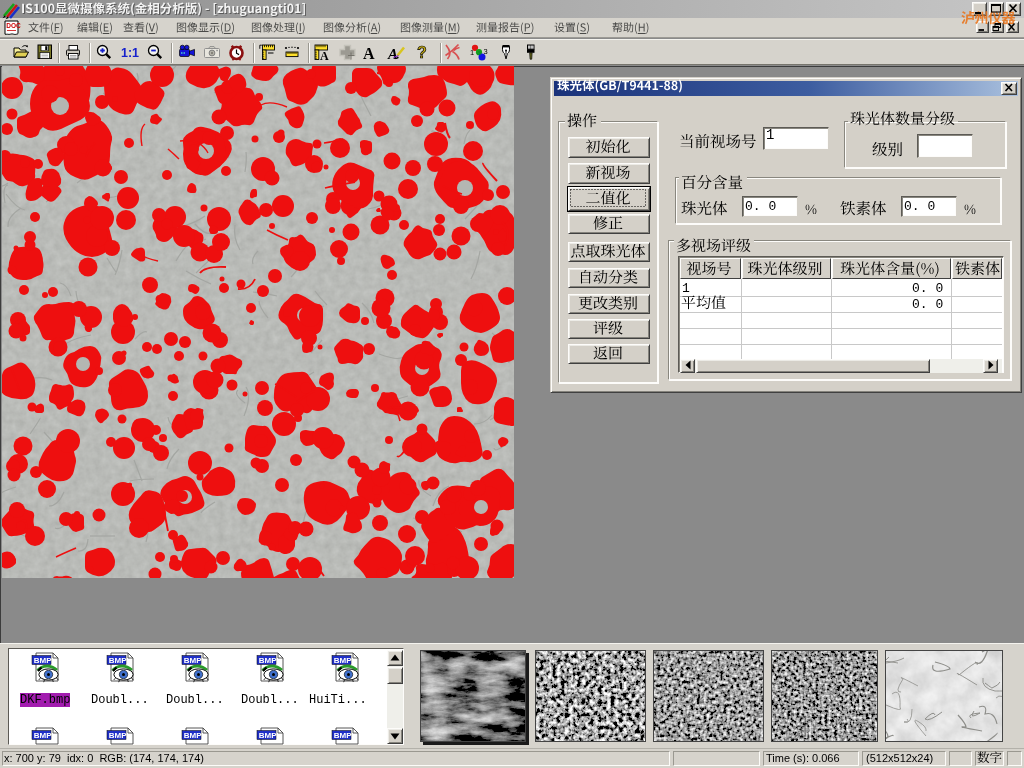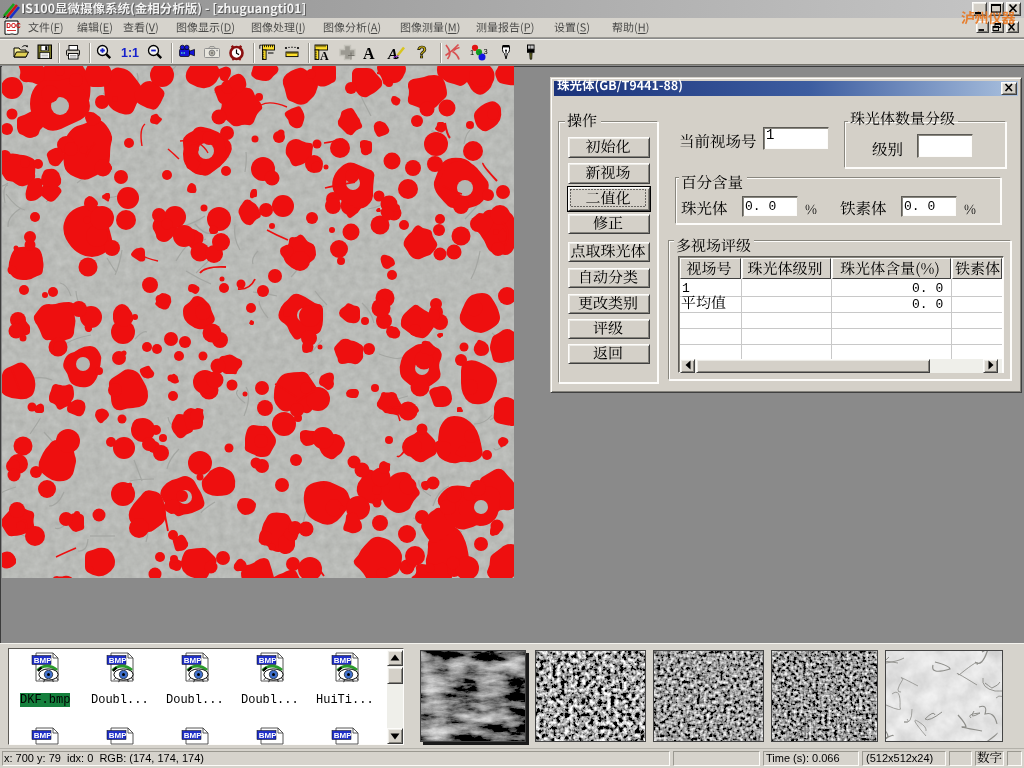--- a/index.html
+++ b/index.html
@@ -1028,16 +1028,16 @@
   </svg>
 <div class="abs" style="left:766px;top:127px;font:normal 14px 'Liberation Mono',monospace;color:#000;letter-spacing:0px;white-space:pre;z-index:60">1</div>
 <div class="abs" style="left:745px;top:199px;font:normal 13px 'Liberation Mono',monospace;color:#000;letter-spacing:0px;white-space:pre;z-index:60">0. 0</div>
 <div class="abs" style="left:904px;top:199px;font:normal 13px 'Liberation Mono',monospace;color:#000;letter-spacing:0px;white-space:pre;z-index:60">0. 0</div>
 <div class="abs" style="left:682px;top:281px;font:normal 13px 'Liberation Mono',monospace;color:#000;letter-spacing:0px;white-space:pre;z-index:60">1</div>
 <div class="abs" style="left:912px;top:281px;font:normal 13px 'Liberation Mono',monospace;color:#000;letter-spacing:0px;white-space:pre;z-index:60">0. 0</div>
 <div class="abs" style="left:912px;top:297px;font:normal 13px 'Liberation Mono',monospace;color:#000;letter-spacing:0px;white-space:pre;z-index:60">0. 0</div>
 <div class="abs" style="left:4px;top:752px;font:normal 11px 'Liberation Sans',sans-serif;color:#000;letter-spacing:0px;white-space:pre;z-index:60">x: 700 y: 79  idx: 0  RGB: (174, 174, 174)</div>
 <div class="abs" style="left:766px;top:752px;font:normal 11px 'Liberation Sans',sans-serif;color:#000;letter-spacing:0px;white-space:pre;z-index:60">Time (s): 0.066</div>
 <div class="abs" style="left:866px;top:752px;font:normal 11px 'Liberation Sans',sans-serif;color:#000;letter-spacing:0px;white-space:pre;z-index:60">(512x512x24)</div>
-<div class="abs" style="left:20px;top:693px;font:12px 'Liberation Mono',monospace;background:#15803d;white-space:pre;z-index:60">DKF.bmp</div>
+<div class="abs" style="left:20px;top:693px;font:12px 'Liberation Mono',monospace;background:#a21caf;white-space:pre;z-index:60">DKF.bmp</div>
 <div class="abs" style="left:91px;top:693px;font:12px 'Liberation Mono',monospace;white-space:pre;z-index:60">Doubl...</div>
 <div class="abs" style="left:166px;top:693px;font:12px 'Liberation Mono',monospace;white-space:pre;z-index:60">Doubl...</div>
 <div class="abs" style="left:241px;top:693px;font:12px 'Liberation Mono',monospace;white-space:pre;z-index:60">Doubl...</div>
-<div class="abs" style="left:316px;top:693px;font:12px 'Liberation Mono',monospace;white-space:pre;z-index:60">HuiTi...</div>
+<div class="abs" style="left:309px;top:693px;font:12px 'Liberation Mono',monospace;white-space:pre;z-index:60">HuiTi...</div>
 </body></html>

